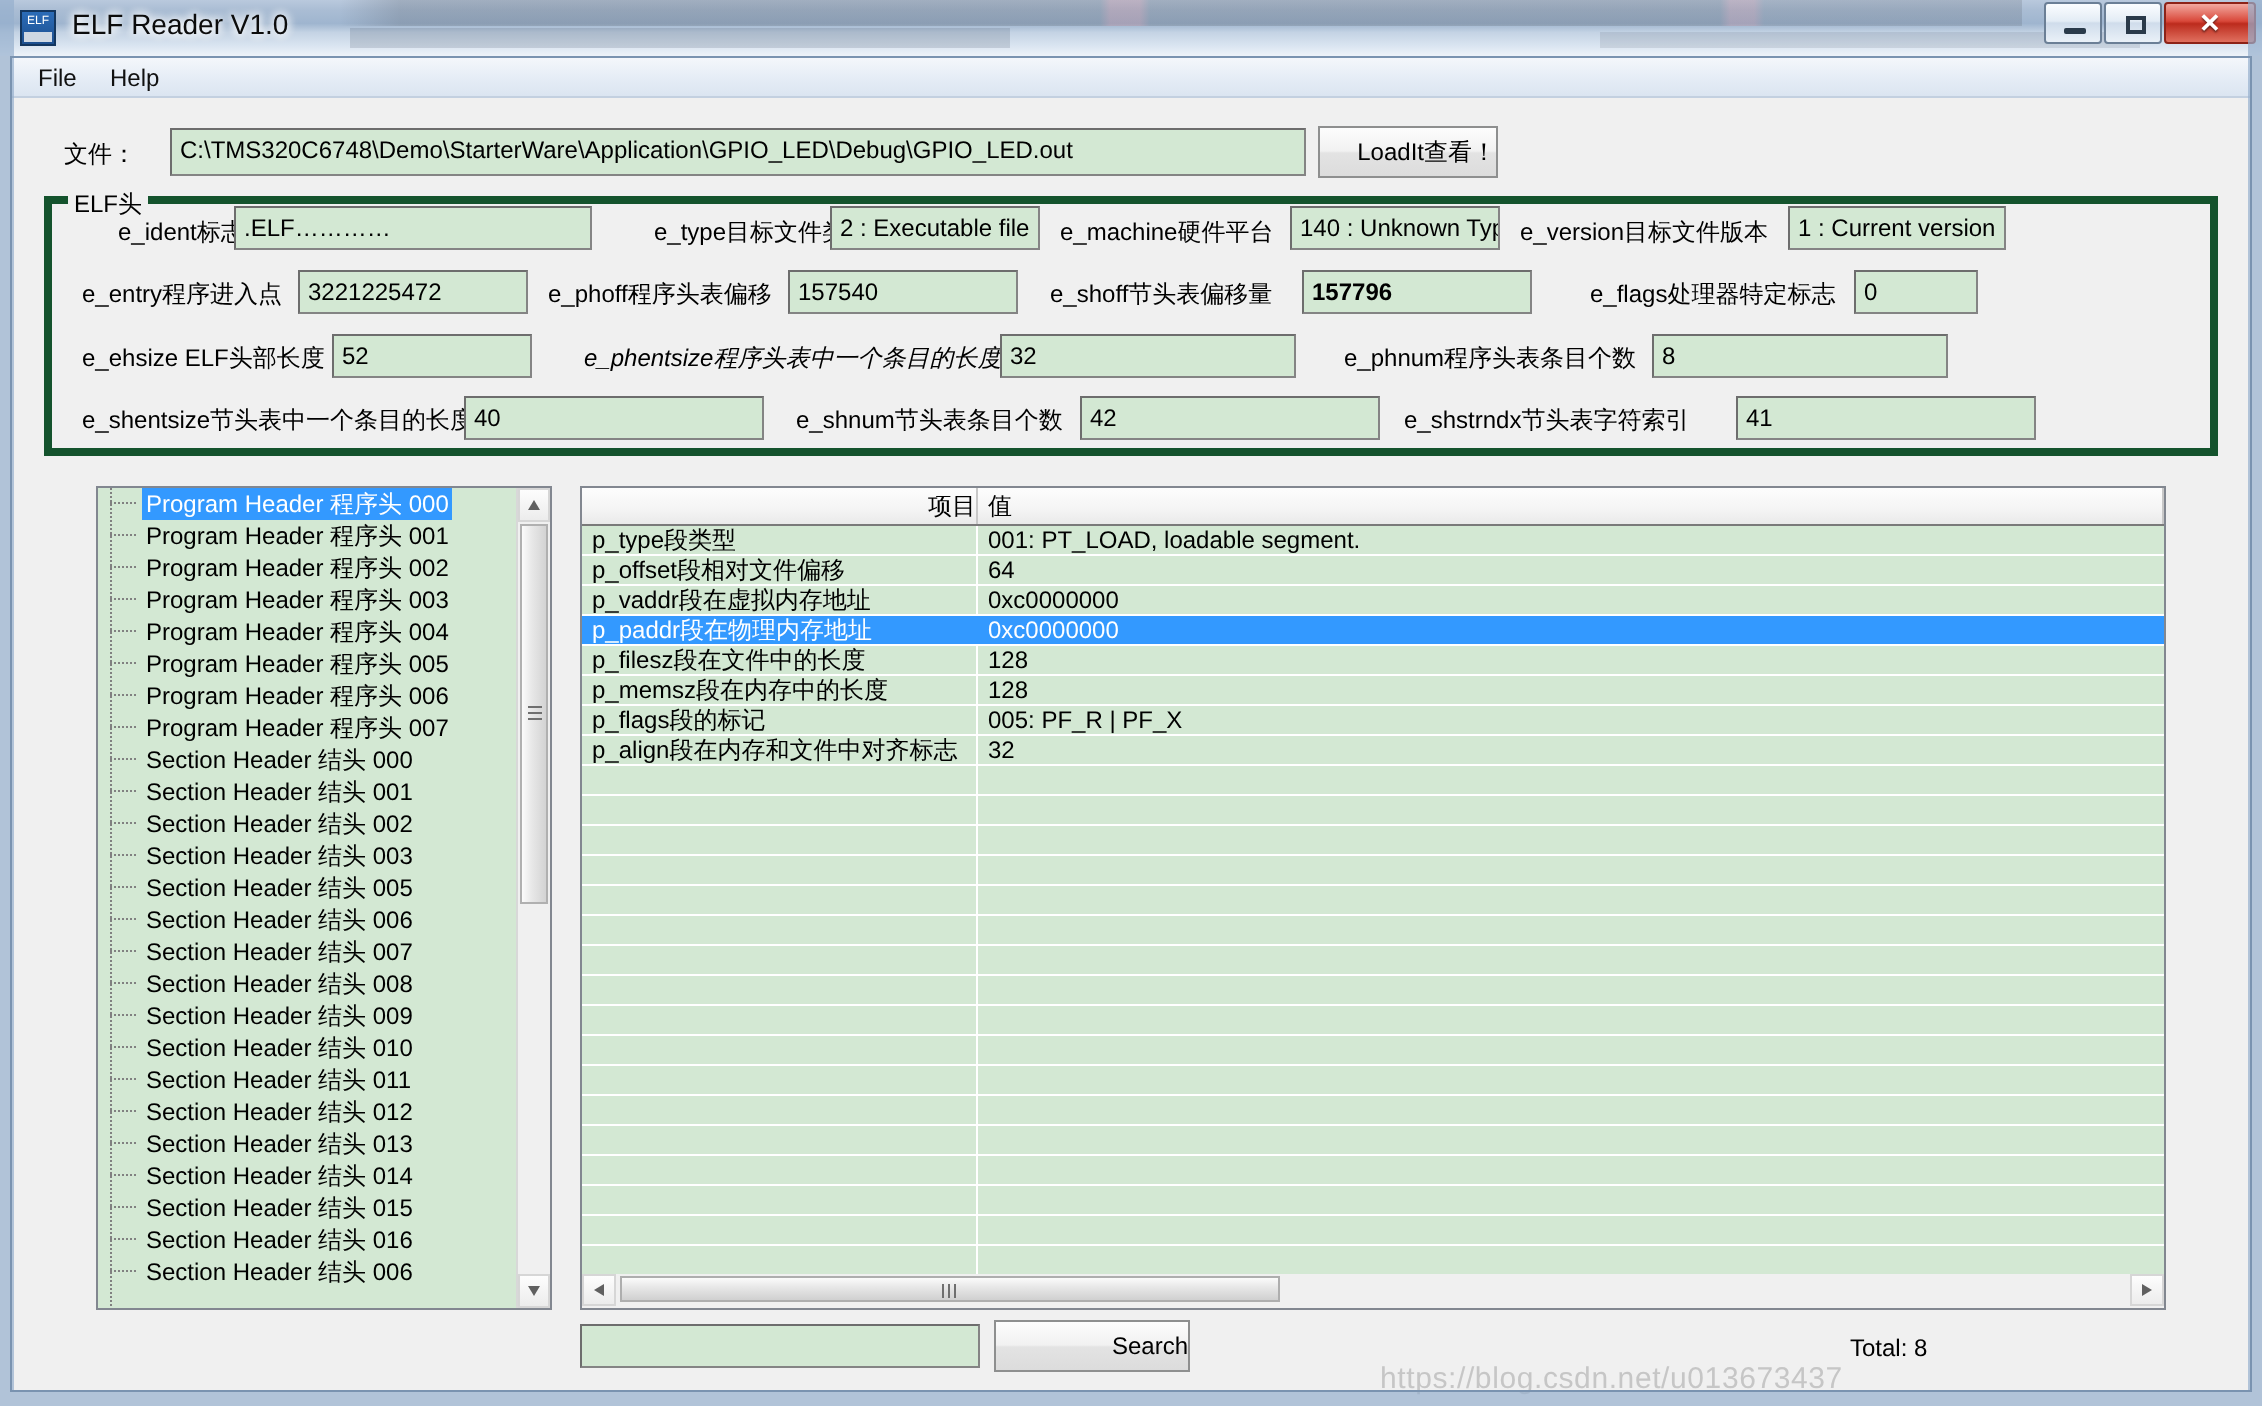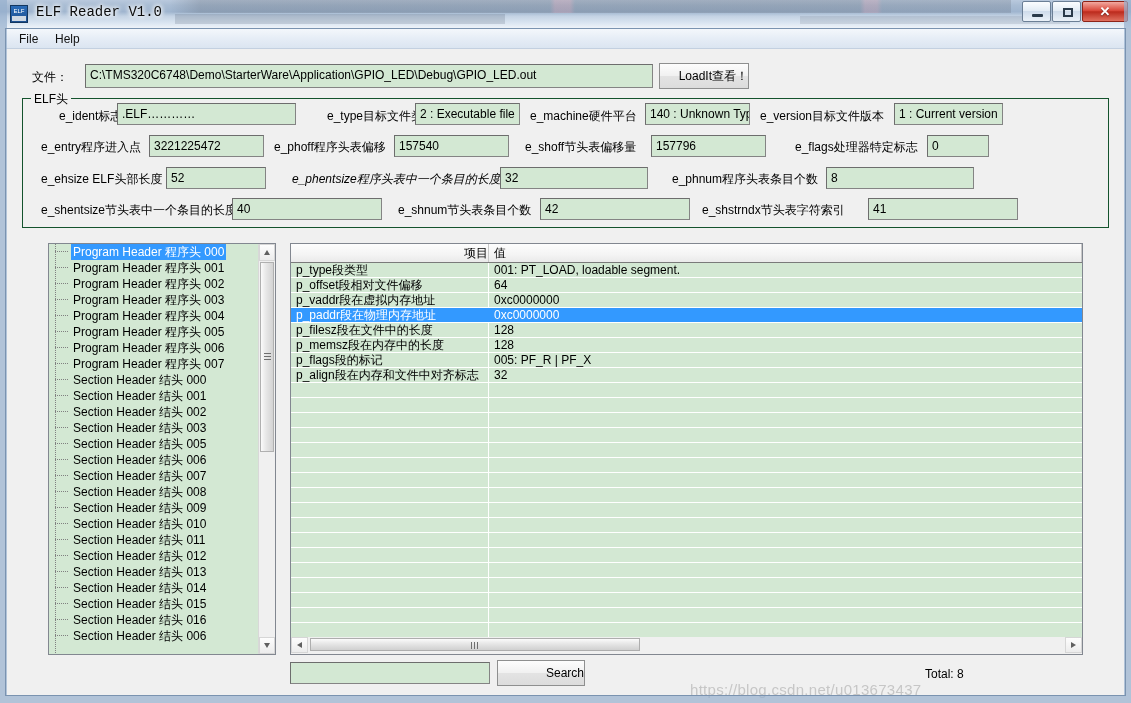--- a/index.html
+++ b/index.html
@@ -82,21 +82,21 @@
     text-align: center; padding-top: 1px; font-family: "Liberation Sans", sans-serif;
   }
   .app-icon .bar2 {
     position: absolute; bottom: 1px; left: 1px; right: 1px; height: 5px;
     background: #cfd8e3;
   }
   .title-text {
     position: absolute; left: 36px; top: 4px;
     font-size: 14px; color: #0c0c0c;
     text-shadow: 0 0 4px #ffffff, 0 0 5px #ffffff, 0 0 6px #ffffff;
-    font-family: Liberation Mono, monospace;
+    font-family: Liberation Sans, sans-serif;
   }
   .win-btns { position: absolute; right: 3px; top: 1px; height: 22px; display: flex; }
   .win-btn {
     width: 29px; height: 21px; margin-left: 1px;
     border: 1px solid #6b7f96;
     border-radius: 2px;
     background: linear-gradient(180deg,#fbfdff 0%,#e3ecf5 45%,#cfdceb 50%,#eaf1f8 100%);
     position: relative;
     box-sizing: border-box;
   }
@@ -162,21 +162,21 @@
     box-sizing: border-box;
     font-size: 12px; color: #000;
     text-align: right;
     font-family: "Liberation Sans", sans-serif;
     cursor: default;
   }
 
   
   .groupbox {
     position: absolute;
-    border: 1px solid #14532d;
+    border: 4px solid #14532d;
     box-sizing: border-box;
   }
   .groupbox-title {
     position: absolute; left: 8px; top: -8px;
     background: #f0f0f0; padding: 0 3px;
     font-size: 12px; color: #000;
     font-family: "Liberation Sans", sans-serif;
   }
 
   
@@ -386,21 +386,21 @@
     <div class="lbl" style="position:absolute;left:754px;top:59px;">e_version目标文件版本</div>
     <div class="tbox" style="position:absolute;left:888px;top:54px;width:109px;height:22px;">1 : Current version</div>
 
     <div class="lbl" style="position:absolute;left:35px;top:90px;">e_entry程序进入点</div>
     <div class="tbox" style="position:absolute;left:143px;top:86px;width:115px;height:22px;">3221225472</div>
 
     <div class="lbl" style="position:absolute;left:268px;top:90px;">e_phoff程序头表偏移</div>
     <div class="tbox" style="position:absolute;left:388px;top:86px;width:115px;height:22px;">157540</div>
 
     <div class="lbl" style="position:absolute;left:519px;top:90px;">e_shoff节头表偏移量</div>
-    <div class="tbox" style="position:absolute;left:645px;top:86px;width:115px;height:22px;">157796</div>
+    <div class="tbox" style="position:absolute;left:645px;top:86px;width:115px;height:22px;font-weight:bold;">157796</div>
 
     <div class="lbl" style="position:absolute;left:789px;top:90px;">e_flags处理器特定标志</div>
     <div class="tbox" style="position:absolute;left:921px;top:86px;width:62px;height:22px;">0</div>
 
     <div class="lbl" style="position:absolute;left:35px;top:122px;">e_ehsize ELF头部长度</div>
     <div class="tbox" style="position:absolute;left:160px;top:118px;width:100px;height:22px;">52</div>
 
     <div class="lbl" style="position:absolute;left:286px;top:122px;font-style:italic;">e_phentsize程序头表中一个条目的长度</div>
     <div class="tbox" style="position:absolute;left:494px;top:118px;width:148px;height:22px;">32</div>
 
@@ -527,21 +527,21 @@
           <span class="grip"></span>
         </div>
         <div class="hsb-arrow right">
           <i></i>
         </div>
       </div>
     </div>
 
     <div class="tbox" style="position:absolute;left:284px;top:613px;width:200px;height:22px;" placeholder=""></div>
 
-    <div class="btn" style="position:absolute;left:491px;top:611px;width:88px;height:26px;line-height:24px;">Search</div>
+    <div class="btn" style="position:absolute;left:491px;top:611px;width:98px;height:26px;line-height:24px;">Search</div>
 
     <div class="total-text" style="left:919px;top:618px;">Total: 8</div>
 
     <div class="watermark" style="left:684px;top:632px;">https://blog.csdn.net/u013673437</div>
   </div>
 
   <div class="win-frame"></div>
   <div class="win-frame-inner"></div>
 </div>
 

